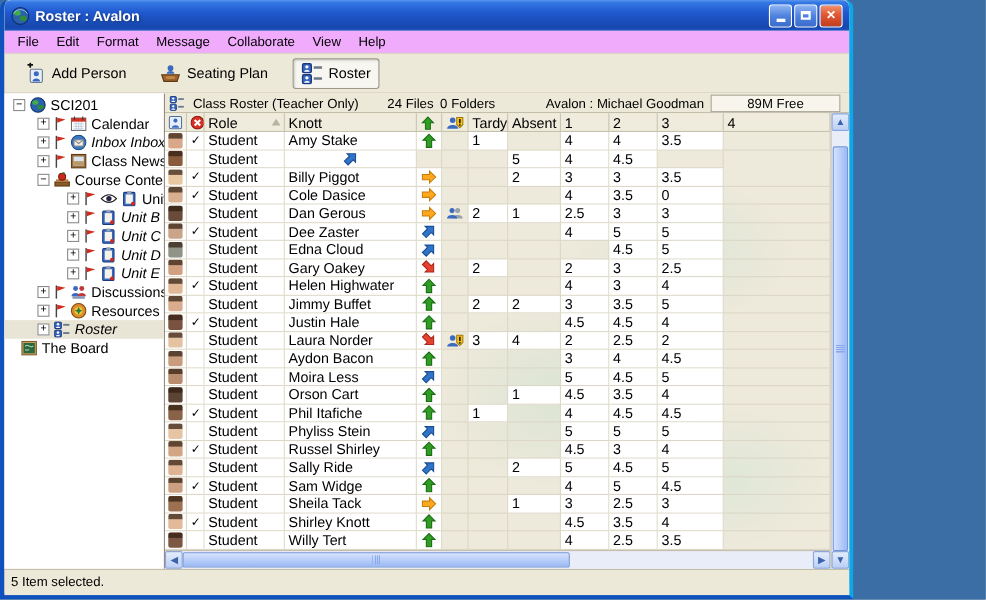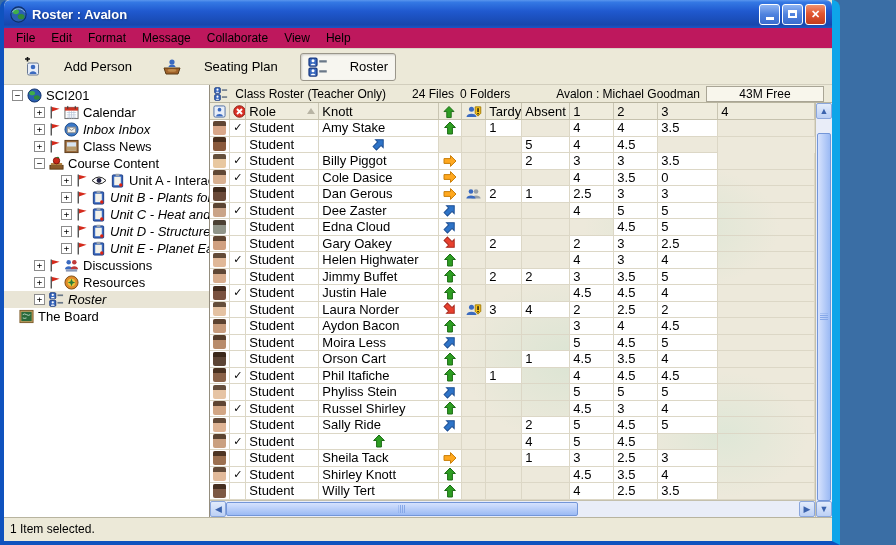--- a/index.html
+++ b/index.html
@@ -1,38 +1,38 @@
 <!DOCTYPE html>
 <html><head>
 <meta charset="utf-8">
 <style>
   html,body{margin:0;padding:0;background:#3a6ea5;font-family:"Liberation Sans",sans-serif;}
   *{box-sizing:border-box;}
-  .window{width:840px;height:545px;position:relative;background:#ECE9D8;
-    border-left:4px solid #0F52BE;border-right:8px solid #0ea5e9;border-bottom:4px solid #0F52BE;
+  .window{width:776px;height:545px;position:relative;background:#ECE9D8;
+    border-left:4px solid #0F52BE;border-right:4px solid #0ea5e9;border-bottom:4px solid #0F52BE;
     border-radius:8px 8px 0 0;overflow:hidden;}
   
   .titlebar{height:28px;display:flex;align-items:center;padding:0 6px;
     background:linear-gradient(180deg,#5a96ee 0%,#3478e4 8%,#2059cf 40%,#1747ad 88%,#1d54c4 100%);
     border-radius:6px 6px 0 0;}
   .title-icon{width:17px;height:17px;margin-right:5px;flex:0 0 auto;}
   .title-text{color:#fff;font-weight:bold;font-size:13px;text-shadow:1px 1px 2px #1a3a80;flex:1;}
   .winbtns{display:flex;gap:2px;}
   .winbtn{width:21px;height:21px;border-radius:3px;border:1px solid #fff;
     background:linear-gradient(180deg,#8fb4f2 0%,#4f82de 50%,#3a6cce 100%);
     color:#fff;font-size:11px;font-weight:bold;display:flex;align-items:center;justify-content:center;line-height:1;}
   .winbtn.close{background:linear-gradient(180deg,#f0926f 0%,#e25631 45%,#c33d1d 100%);}
   .glyph-min{width:8px;height:3px;background:#fff;margin-top:9px;}
   .glyph-max{width:9px;height:8px;border:2px solid #fff;border-top-width:3px;}
   
-  .menubar{height:21px;display:flex;align-items:center;gap:0;background:#be185d;border-bottom:1px solid #d8d4c4;padding-left:4px;}
+  .menubar{height:21px;display:flex;align-items:center;gap:0;background:#f0abfc;border-bottom:1px solid #d8d4c4;padding-left:4px;}
   .menu-item{padding:2px 8px;font-size:12px;color:#000;}
   
   .toolbar{height:36px;display:flex;align-items:center;gap:14px;background:#ECE9D8;padding-left:10px;border-bottom:1px solid #d2cebd;}
-  .tb-btn{display:flex;align-items:center;gap:22px;padding:3px 7px;font-size:13px;border:1px solid transparent;border-radius:3px;}
+  .tb-btn{display:flex;align-items:center;gap:5px;padding:3px 7px;font-size:13px;border:1px solid transparent;border-radius:3px;}
   .tb-btn .tbicon{width:20px;height:20px;display:inline-flex;}
   .tb-btn.pressed{background:#F7F6F0;border:1px solid #9a968a;box-shadow:inset 1px 1px 2px rgba(0,0,0,.18);}
   
   .content{display:flex;height:432px;background:#fff;}
   .tree-panel{width:346px;background:#fff;border-right:1px solid #948d7e;overflow:hidden;padding-top:2px;}
   .tree-row{height:17px;display:flex;align-items:center;font-size:13px;white-space:nowrap;}
   .tree-row.selected{background:#E9E5D6;}
   .tree-row .expander{width:11px;height:11px;border:1px solid #8c8c8c;background:#fff;flex:0 0 auto;
     display:flex;align-items:center;justify-content:center;font-size:9px;line-height:9px;color:#000;margin-right:4px;font-family:"DejaVu Sans Mono",monospace;}
   .tree-row .exp-blank{width:15px;flex:0 0 auto;}
@@ -423,21 +423,21 @@
               <circle cx="4" cy="11" r="1.2" fill="#fff"></circle>
               <path d="M2 14.6 C2 12.9 6 12.9 6 14.6 Z" fill="#fff"></path>
               <rect x="9" y="2.6" width="6" height="1.8" fill="#6a7888"></rect>
               <rect x="9" y="10.6" width="6" height="1.8" fill="#6a7888"></rect>
             </svg>
           </span>
         <span class="ib-title">Class Roster (Teacher Only)</span>
         <span class="ib-files">24 Files</span>
         <span>0 Folders</span>
         <span class="ib-owner">Avalon : Michael Goodman</span>
-        <span class="free-box">43M Free</span>
+        <span class="free-box">89M Free</span>
       </div>
 
       <div class="grid-area">
         <div class="table-zone">
           <div class="thead" id="thead">
               <div class="th">
                 <span class="hicon">
                   <svg viewBox="0 0 14 14">
                     <rect x="1" y="1" width="12" height="12" rx="1.5" fill="#e8eef8" stroke="#4a6aa0"></rect>
                     <circle cx="7" cy="5" r="2" fill="#3a6ac0"></circle>
@@ -1165,20 +1165,23 @@
               <div class="tr">
                 <div class="td white">
                   <span class="avatar" style="background:#caa080"></span>
                 </div>
                 <div class="td white">
                   <span class="check">✓</span>
                 </div>
                 <div class="td white">
                   <span>Student</span>
                 </div>
+                <div class="td white name">
+                  <span>Sam Widge</span>
+                </div>
                 <div class="td white">
                   <span class="aicon rot-up" style="fill:#2E9E23;stroke:#1C6B14">
                     <svg viewBox="0 0 14 14">
                       <polygon points="1,4.6 7.5,4.6 7.5,1.6 13,7 7.5,12.4 7.5,9.4 1,9.4"></polygon>
                     </svg>
                   </span>
                 </div>
                 <div class="td"></div>
                 <div class="td  "></div>
                 <div class="td  "></div>
@@ -1307,15 +1310,15 @@
           <span class="vtrack">
               <span class="vthumb"></span>
             </span>
           <span class="sbtn">▼</span>
         </div>
       </div>
     </div>
   </div>
 
   <div class="statusbar">
-    <span>1 Item selected.</span>
+    <span>5 Item selected.</span>
   </div>
 </div>
 
 </body></html>

